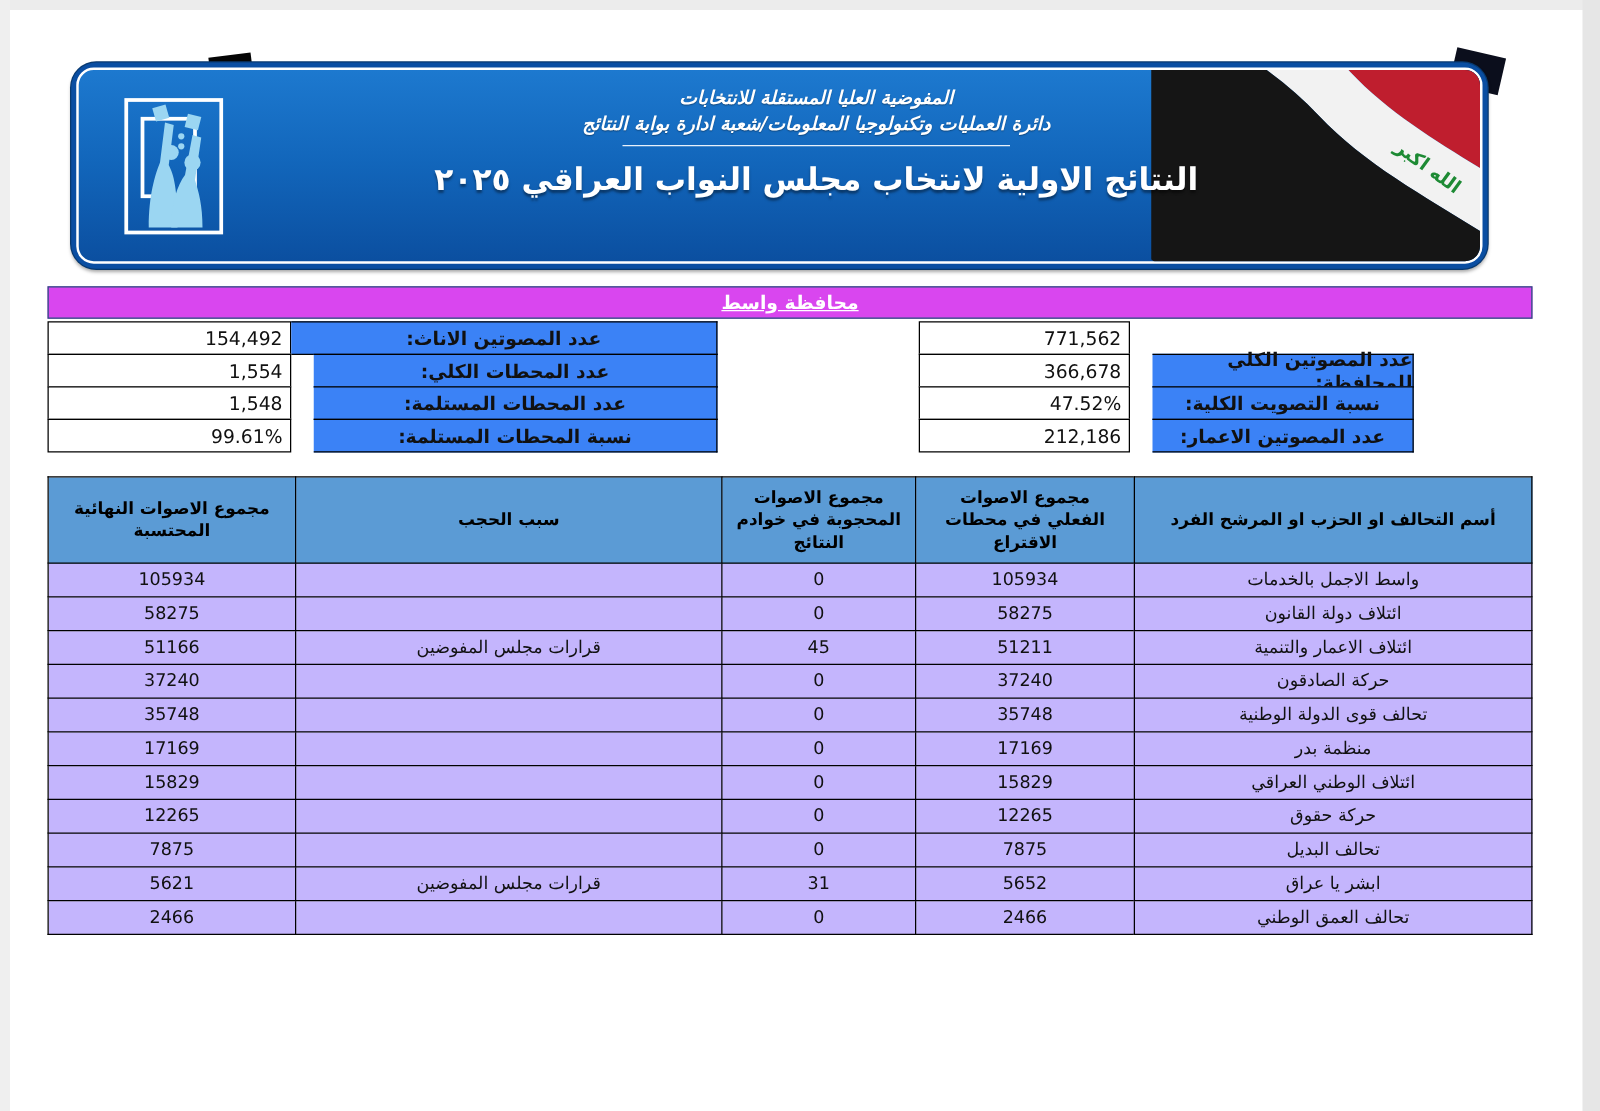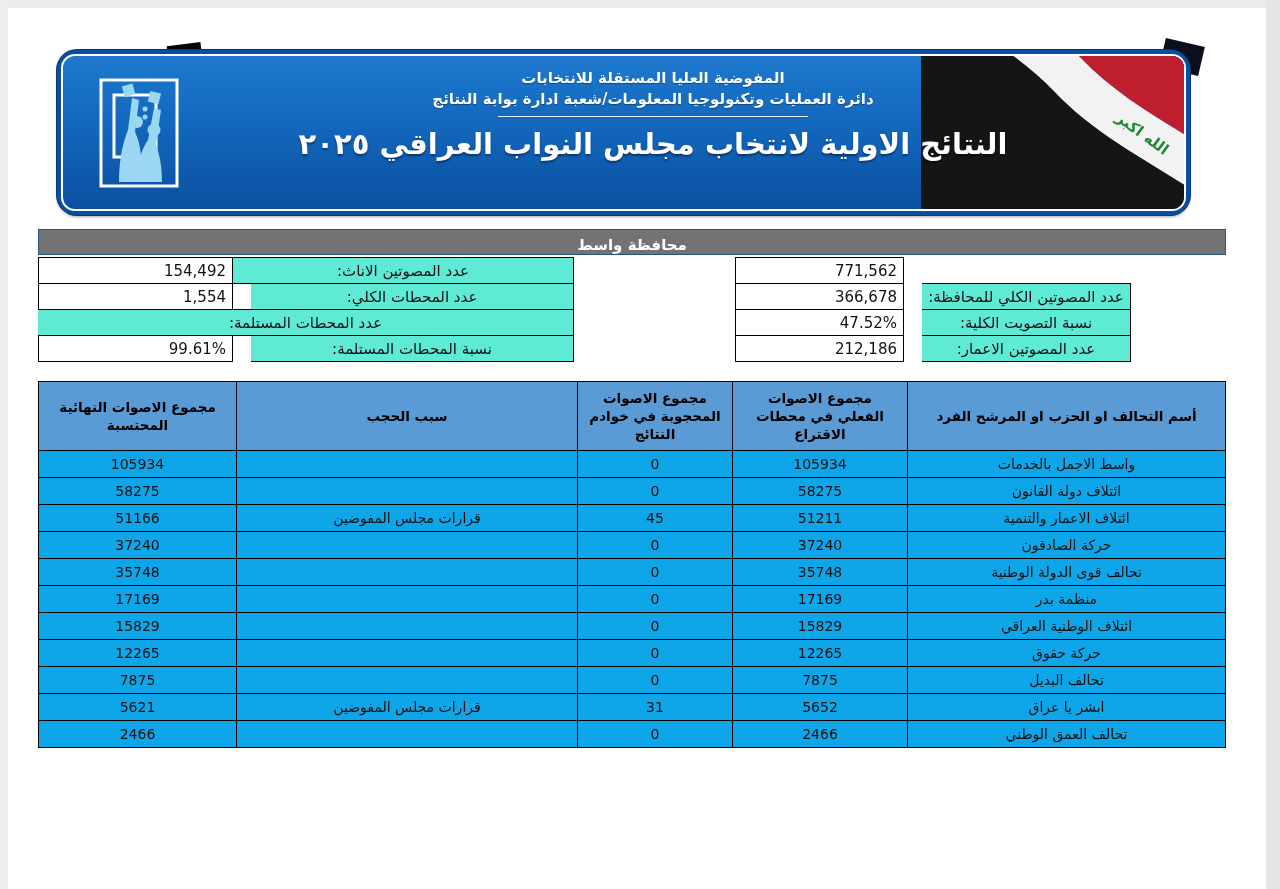--- a/index.html
+++ b/index.html
@@ -28,66 +28,66 @@
     border:2px solid #ffffff;border-radius:14px;
     background:linear-gradient(180deg,#1d79cf 0%,#1266bb 48%,#0b4fa0 100%);
     overflow:hidden;
   }
   .ihec-logo{position:absolute;left:36px;top:22px;width:80px;height:110px;}
   .banner-text{
     position:absolute;left:200px;top:12px;width:780px;text-align:center;
     color:#ffffff;direction:rtl;z-index:3;
   }
   .org-line{font-size:15px;font-weight:bold;line-height:21px;white-space:nowrap;
-    text-shadow:0 1px 1px rgba(0,0,0,.35);}
+    text-shadow:0 1px 1px rgba(0,0,0,.35);font-style:italic;}
   .org-divider{width:310px;height:1px;background:#e8f1fb;margin:6px auto 7px;}
   .banner-title{
-    font-size:29px;font-weight:bold;line-height:40px;white-space:nowrap;
+    font-size:25px;font-weight:bold;line-height:40px;white-space:nowrap;
     text-shadow:0 2px 2px rgba(0,0,0,.4);letter-spacing:-0.5px;
   }
   .iraq-flag{position:absolute;right:-2px;top:-2px;width:265px;height:163px;}
 
   
   .gov-bar{
     position:absolute;left:38px;top:229px;width:1188px;height:26px;box-sizing:border-box;
-    background:#737373;border:1px solid #26537f;color:#ffffff;font-weight:bold;font-size:15px;
-    display:flex;align-items:flex-end;justify-content:center;z-index:2;direction:rtl;
+    background:#d946ef;border:1px solid #26537f;color:#ffffff;font-weight:bold;font-size:15px;
+    display:flex;align-items:center;justify-content:center;z-index:2;direction:rtl;text-decoration:underline;
   }
 
   
   .summary{position:absolute;top:257px;z-index:2;}
   .sum-right{left:735px;width:396px;}
   .sum-left{left:38px;width:536px;}
   .srow{display:flex;height:27px;box-sizing:border-box;}
   .srow + .srow{margin-top:-1px;gap:18px;}
   .sval{
     box-sizing:border-box;background:#fff;border:1px solid #000;
     display:flex;align-items:center;justify-content:flex-end;
     padding-right:6px;font-size:15px;direction:ltr;
   }
   .sum-right .sval{flex:0 0 169px;}
   .sum-left  .sval{flex:0 0 195px;}
   .slabel{
-    flex:1;box-sizing:border-box;background:#5eead4;border:1px solid #000;border-left:none;
+    flex:1;box-sizing:border-box;background:#3b82f6;border:1px solid #000;border-left:none;
     display:flex;align-items:center;justify-content:center;
-    font-weight:normal;font-size:15px;direction:rtl;
+    font-weight:bold;font-size:15px;direction:rtl;
   }
 
   
   table.results{
     position:absolute;left:38px;top:381px;width:1188px;z-index:2;
     border-collapse:collapse;direction:rtl;table-layout:fixed;
   }
   .results th{
     background:#5b9bd5;border:1px solid #000;color:#000;
     font-size:13.5px;font-weight:bold;height:64px;padding:2px 10px;line-height:18px;
   }
   .results td{
     border:1px solid #000;height:26px;text-align:center;
-    font-size:14px;padding:0 4px;background:#0ea5e9;direction:rtl;
+    font-size:14px;padding:0 4px;background:#c4b5fd;direction:rtl;
   }
   .results td.num{direction:ltr;}
 </style>
 </head>
 <body>
 
 <div class="edge-top"></div>
 <div class="edge-left"></div>
 <div class="edge-right"></div>
 
@@ -163,20 +163,21 @@
       <div class="sval">154,492</div>
       <div class="slabel">عدد المصوتين الاناث:</div>
     </div>
 
     <div class="srow">
       <div class="sval">1,554</div>
       <div class="slabel">عدد المحطات الكلي:</div>
     </div>
 
     <div class="srow">
+      <div class="sval">1,548</div>
       <div class="slabel">عدد المحطات المستلمة:</div>
     </div>
 
     <div class="srow">
       <div class="sval">99.61%</div>
       <div class="slabel">نسبة المحطات المستلمة:</div>
     </div>
   </div>
 
 <table class="results">
@@ -240,21 +241,21 @@
 
       <tr class="trow">
         <td>منظمة بدر</td>
         <td class="num">17169</td>
         <td class="num">0</td>
         <td></td>
         <td class="num">17169</td>
       </tr>
 
       <tr class="trow">
-        <td>ائتلاف الوطنية العراقي</td>
+        <td>ائتلاف الوطني العراقي</td>
         <td class="num">15829</td>
         <td class="num">0</td>
         <td></td>
         <td class="num">15829</td>
       </tr>
 
       <tr class="trow">
         <td>حركة حقوق</td>
         <td class="num">12265</td>
         <td class="num">0</td>

